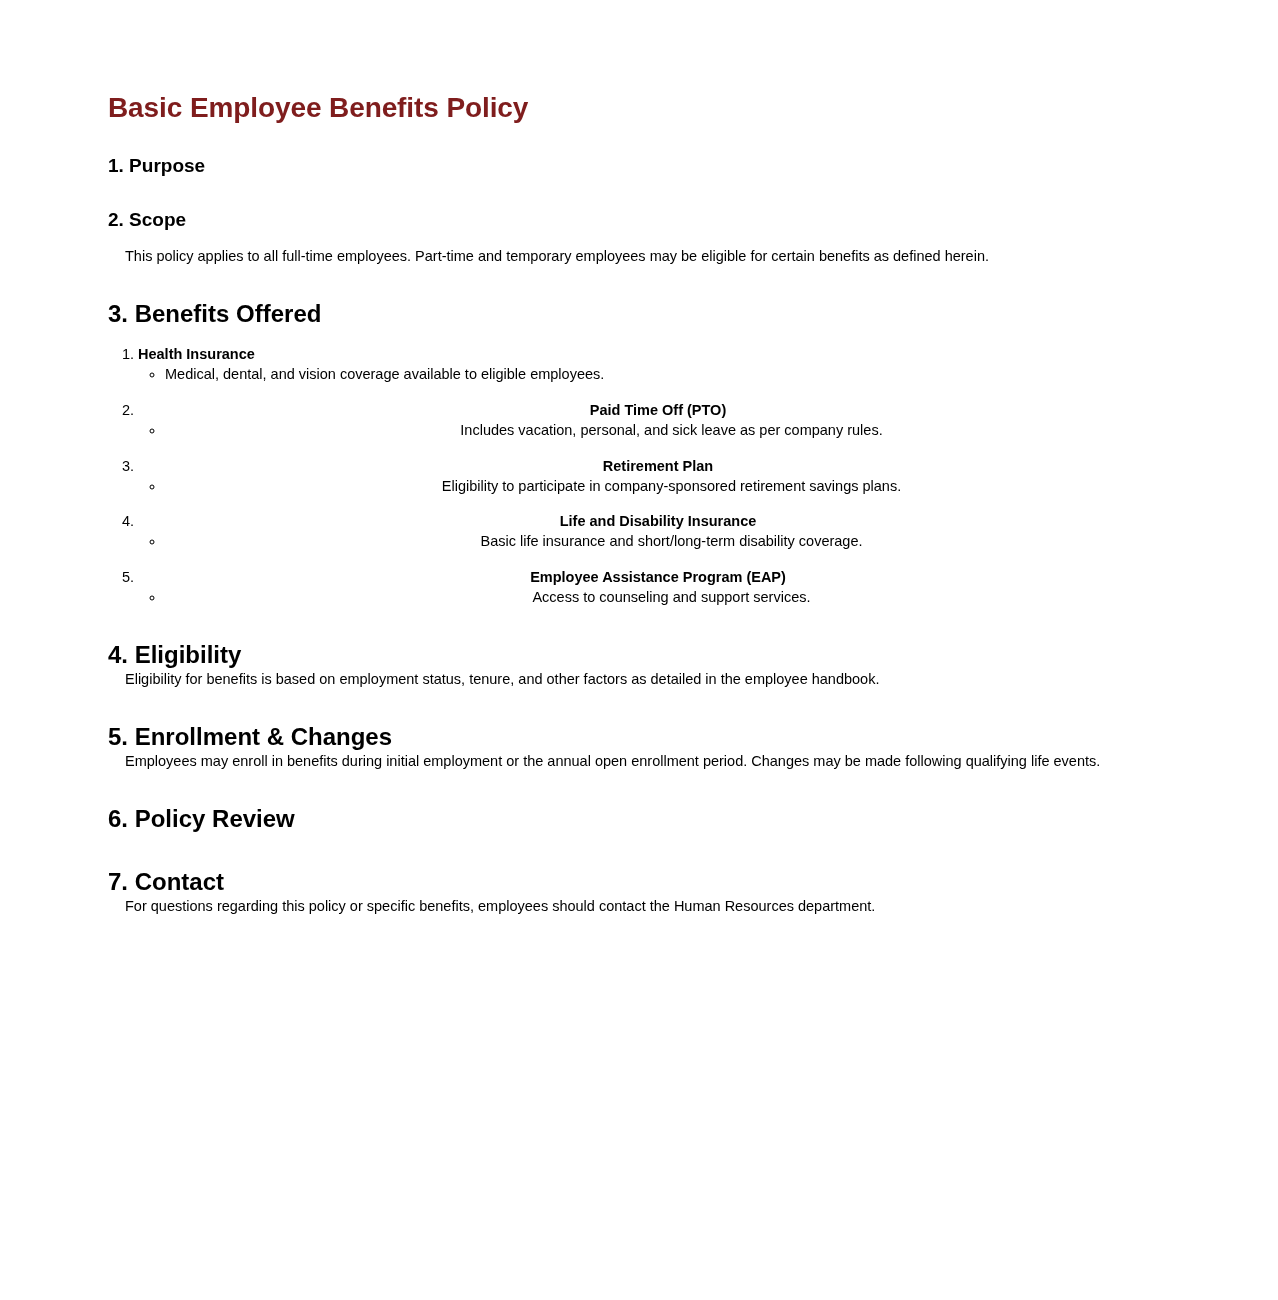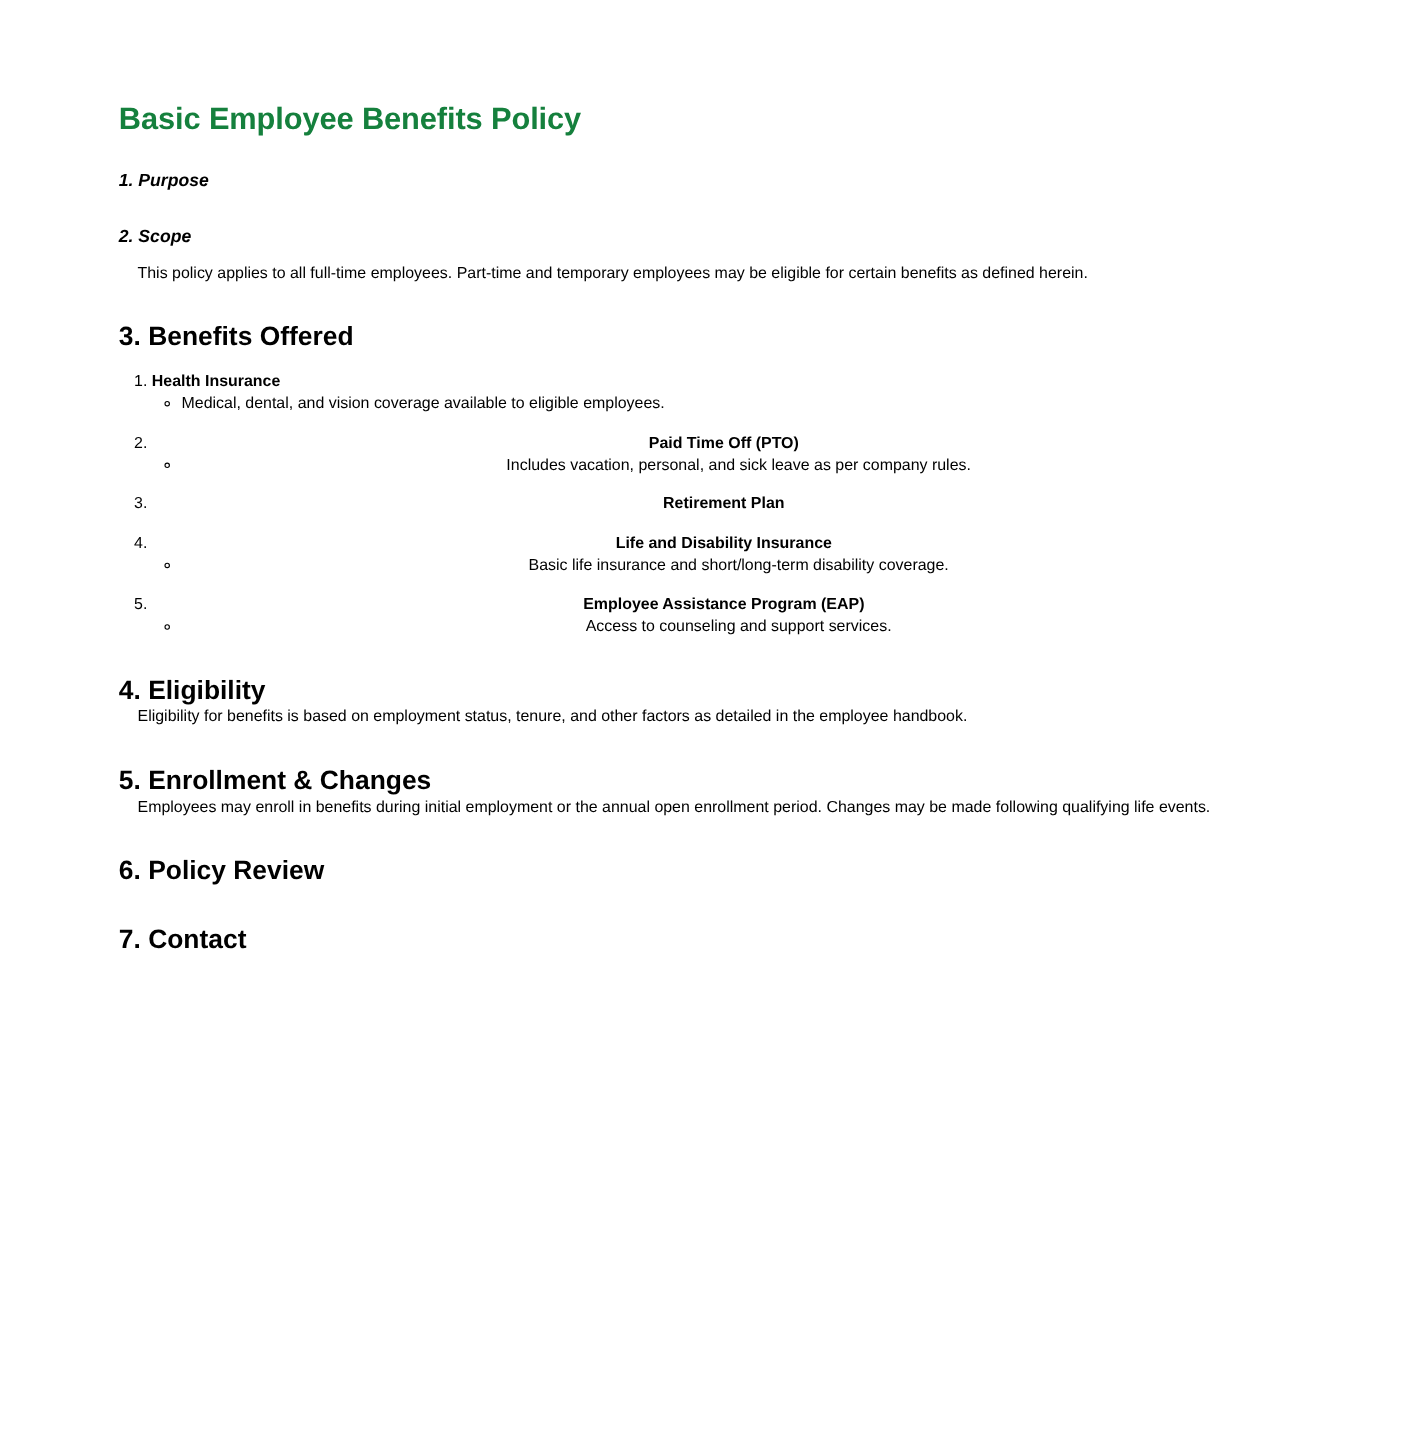--- a/index.html
+++ b/index.html
@@ -29,36 +29,36 @@
     width: 1070px;
   }
 
   
   .doc-title {
     font-size: 28px;
     font-weight: bold;
     line-height: 1.16;
     margin: 0 0 0 0;
     letter-spacing: -0.1px;
-    color: #15803d;
+    color: #7f1d1d;
   }
 
   
   .section {
     margin: 0;
   }
   .section-heading {
     font-weight: bold;
     color: #000;
     margin: 0;
     line-height: 1.2;
   }
   
   .section.h-sm { margin-top: 31px; }
-  .section.h-sm .section-heading { font-size: 16px; font-style: italic; }
+  .section.h-sm .section-heading { font-size: 19px; }
 
   
   .section.h-lg { margin-top: 34px; }
   .section.h-lg .section-heading { font-size: 24px; }
 
   .section-body {
     margin: 0;
     padding-left: 17px;
     font-size: 14.5px;
     line-height: 1.34;
@@ -128,20 +128,23 @@
           </ul>
         </li>
         <li>
           <span class="benefit-name">Paid Time Off (PTO)</span>
           <ul class="benefit-detail">
             <li>Includes vacation, personal, and sick leave as per company rules.</li>
           </ul>
         </li>
         <li>
           <span class="benefit-name">Retirement Plan</span>
+          <ul class="benefit-detail">
+            <li>Eligibility to participate in company-sponsored retirement savings plans.</li>
+          </ul>
         </li>
         <li>
           <span class="benefit-name">Life and Disability Insurance</span>
           <ul class="benefit-detail">
             <li>Basic life insurance and short/long-term disability coverage.</li>
           </ul>
         </li>
         <li>
           <span class="benefit-name">Employee Assistance Program (EAP)</span>
           <ul class="benefit-detail">
@@ -160,16 +163,17 @@
       <div class="section-heading">5. Enrollment &amp; Changes</div>
       <p class="section-body">Employees may enroll in benefits during initial employment or the annual open enrollment period. Changes may be made following qualifying life events.</p>
     </div>
 
     <div class="section h-lg">
       <div class="section-heading">6. Policy Review</div>
     </div>
 
     <div class="section h-lg">
       <div class="section-heading">7. Contact</div>
+      <p class="section-body">For questions regarding this policy or specific benefits, employees should contact the Human Resources department.</p>
     </div>
 
   </div>
 </div>
 
 </body></html>

